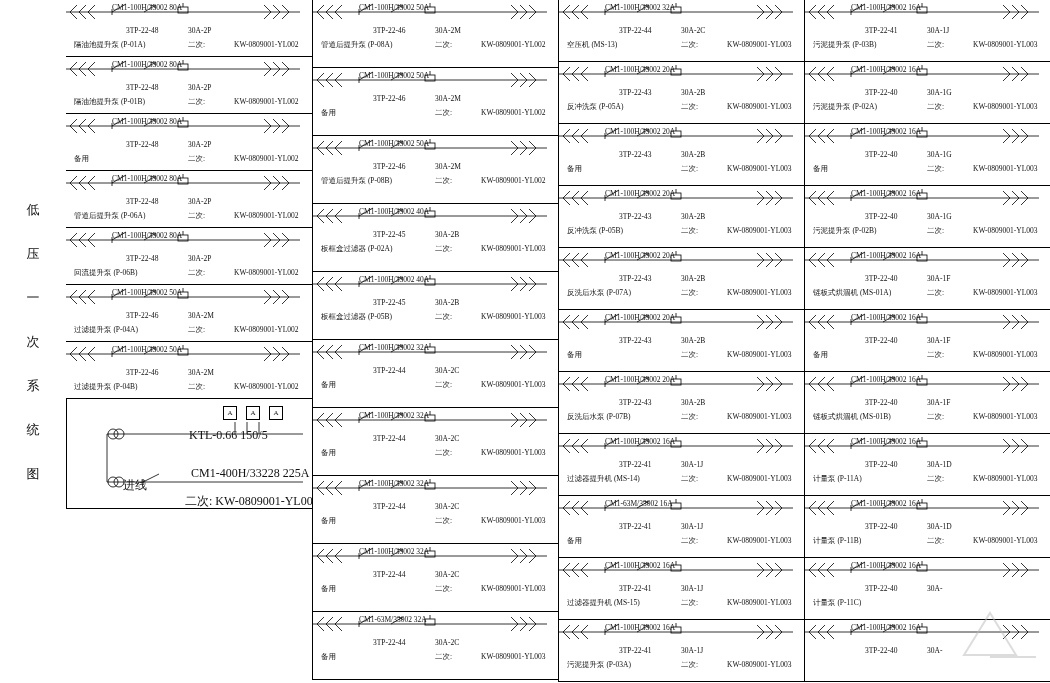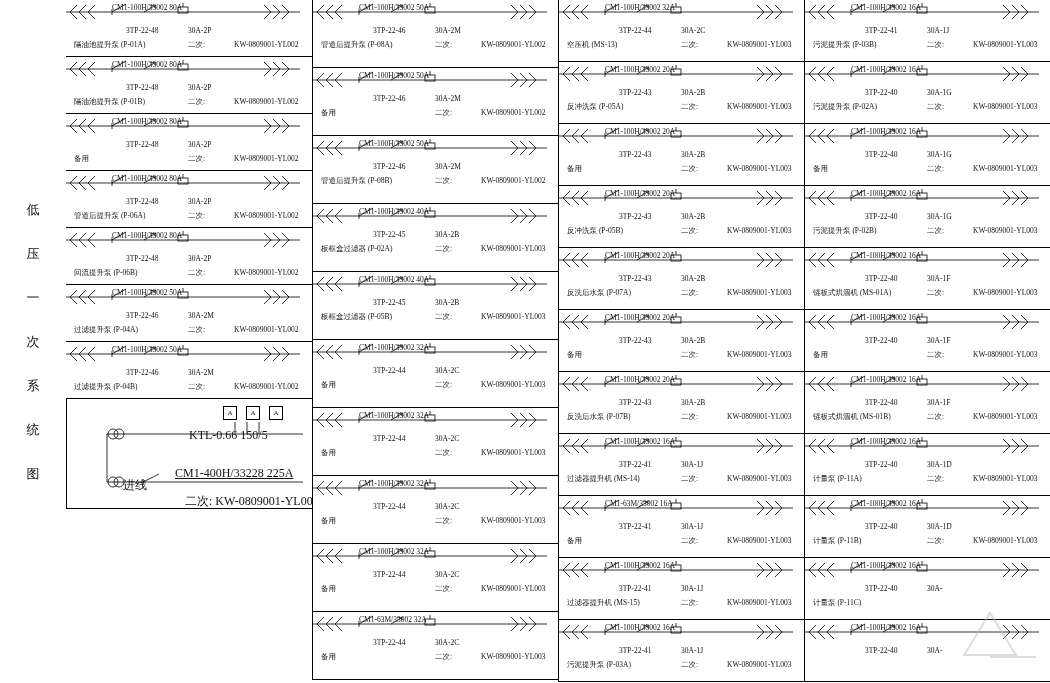--- a/index.html
+++ b/index.html
@@ -37,21 +37,21 @@
 
   
   .blank{}
 
   
   .meas{position:relative;box-sizing:border-box;border-left:1px solid #000;border-bottom:1px solid #000;width:246px;height:110px;overflow:hidden;}
   .meas .amm{position:absolute;top:7px;left:156px;display:flex;gap:9px;}
   .meas .amm i{display:block;width:12px;height:12px;border:1px solid #000;font-style:normal;font-size:7px;line-height:12px;text-align:center;}
   .meas .mlbl{position:absolute;white-space:nowrap;font-size:12px;line-height:1;}
   .m1{top:30px;left:122px;}
-  .m2{top:68px;left:108px;text-decoration:underline;}
+  .m2{top:68px;left:124px;}
   .m3{top:80px;left:56px;}
   .m4{top:96px;left:118px;}
   .watermark{position:absolute;right:6px;bottom:18px;width:84px;height:60px;opacity:.5;}
 </style>
 </head>
 <body>
 
 <div id="sheet">
 
   <div class="vtitle">

